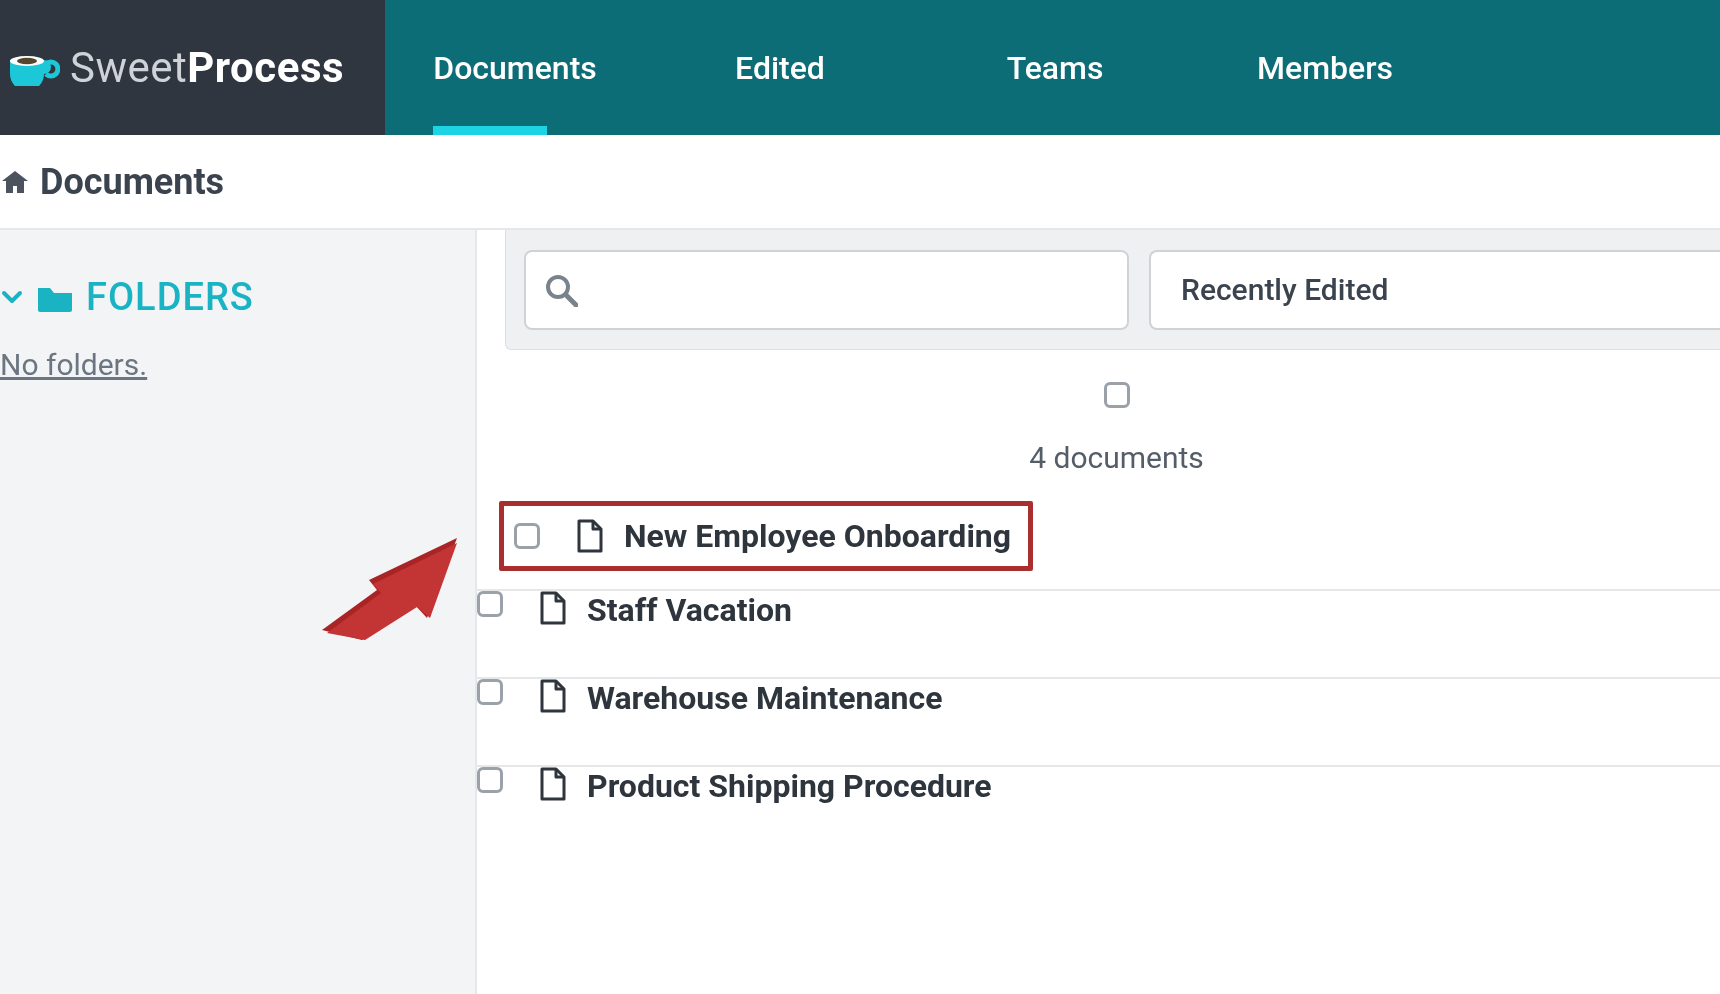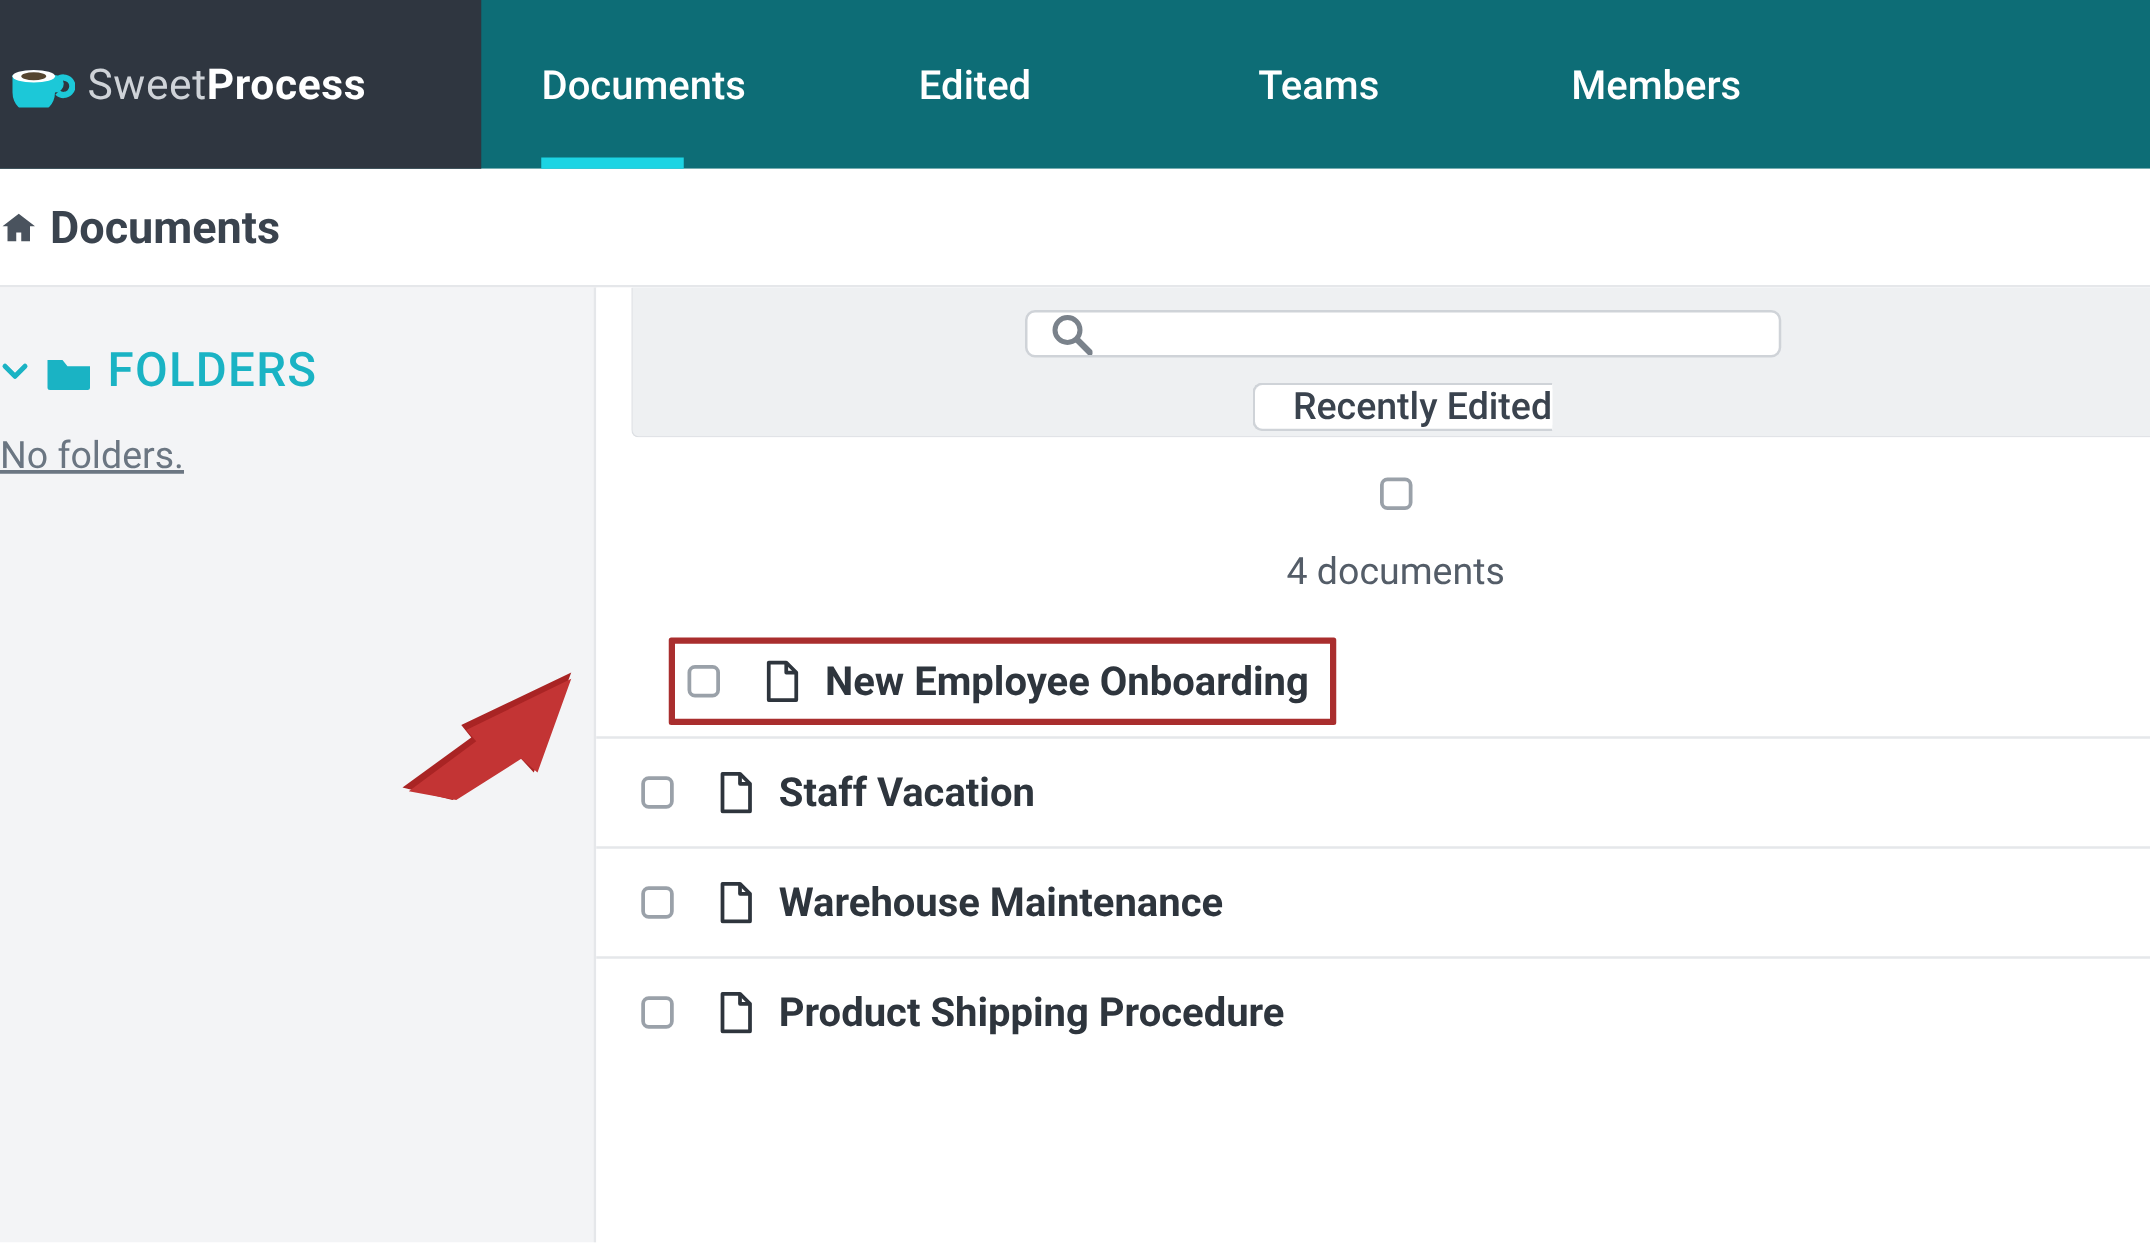--- a/index.html
+++ b/index.html
@@ -25,21 +25,21 @@
     padding-left: 8px;
   }
   .logo-icon {
     width: 52px;
     height: 36px;
     margin-right: 10px;
     position: relative;
   }
   .logo-text {
     color: #cfd3d8;
-    font-size: 34px;
+    font-size: 42px;
     letter-spacing: 0.5px;
   }
   .logo-text .bold { color: #fff; font-weight: 700; }
 
   .nav-items {
     flex: 1;
     display: flex;
     align-items: stretch;
   }
   .nav-item {
@@ -135,21 +135,20 @@
     border: 1px solid #dcdfe3;
     border-top: none;
     border-right: none;
     border-radius: 0 0 0 6px;
     margin-left: 28px;
     padding: 18px 0 18px 18px;
     display: flex;
     gap: 20px;
     height: 120px;
     align-items: center;
-    flex-direction: column;
   }
   .search-box {
     width: 605px;
     height: 80px;
     background: #fff;
     border: 2px solid #cfd3d8;
     border-radius: 8px;
     display: flex;
     align-items: center;
     padding-left: 18px;
@@ -189,25 +188,23 @@
     cursor: pointer;
   }
   .count-text {
     color: #545d68;
     font-size: 30px;
   }
 
   
   .doc-row {
     display: flex;
-    align-items: center;
     gap: 24px;
     height: 88px;
     border-top: 2px solid #e5e7ea;
-    padding-left: 36px;
     cursor: pointer;
   }
   .doc-row.first { border-top: none; }
   .doc-row .doc-ic { width: 28px; height: 34px; color: #2e353d; margin-left: 12px; }
   .doc-row .doc-title { font-size: 32px; font-weight: 700; color: #2e353d; margin-left: -4px; }
 
   .highlight-box {
     border: 5px solid #a92e2e;
     border-radius: 2px;
     margin-left: 22px;

